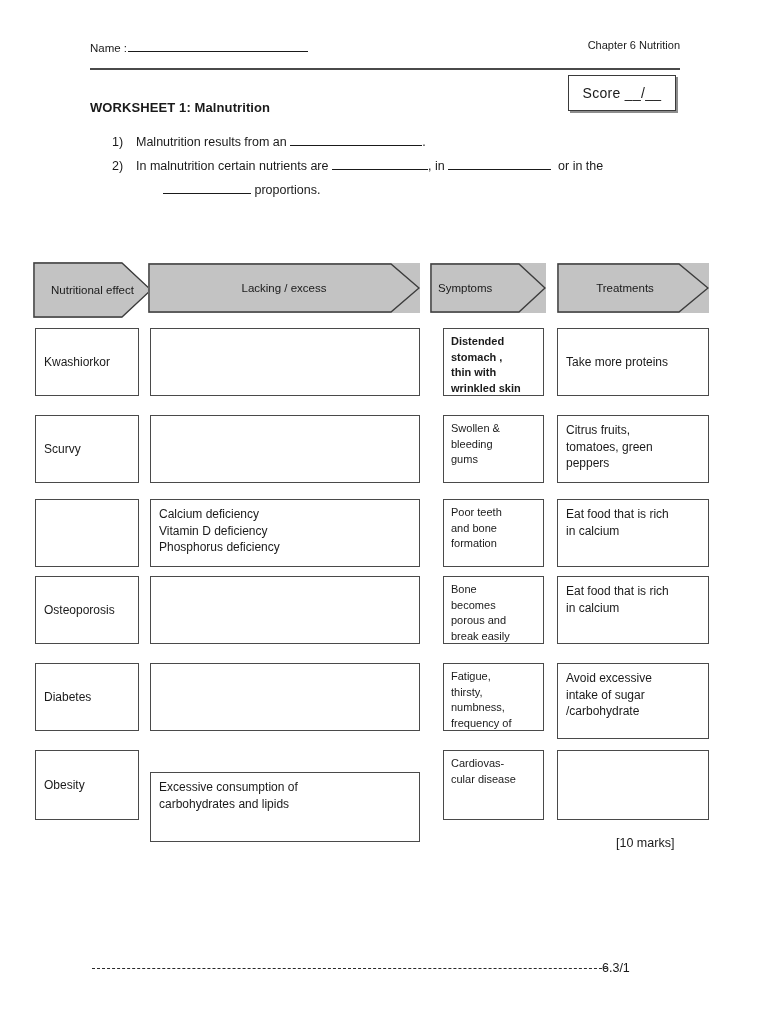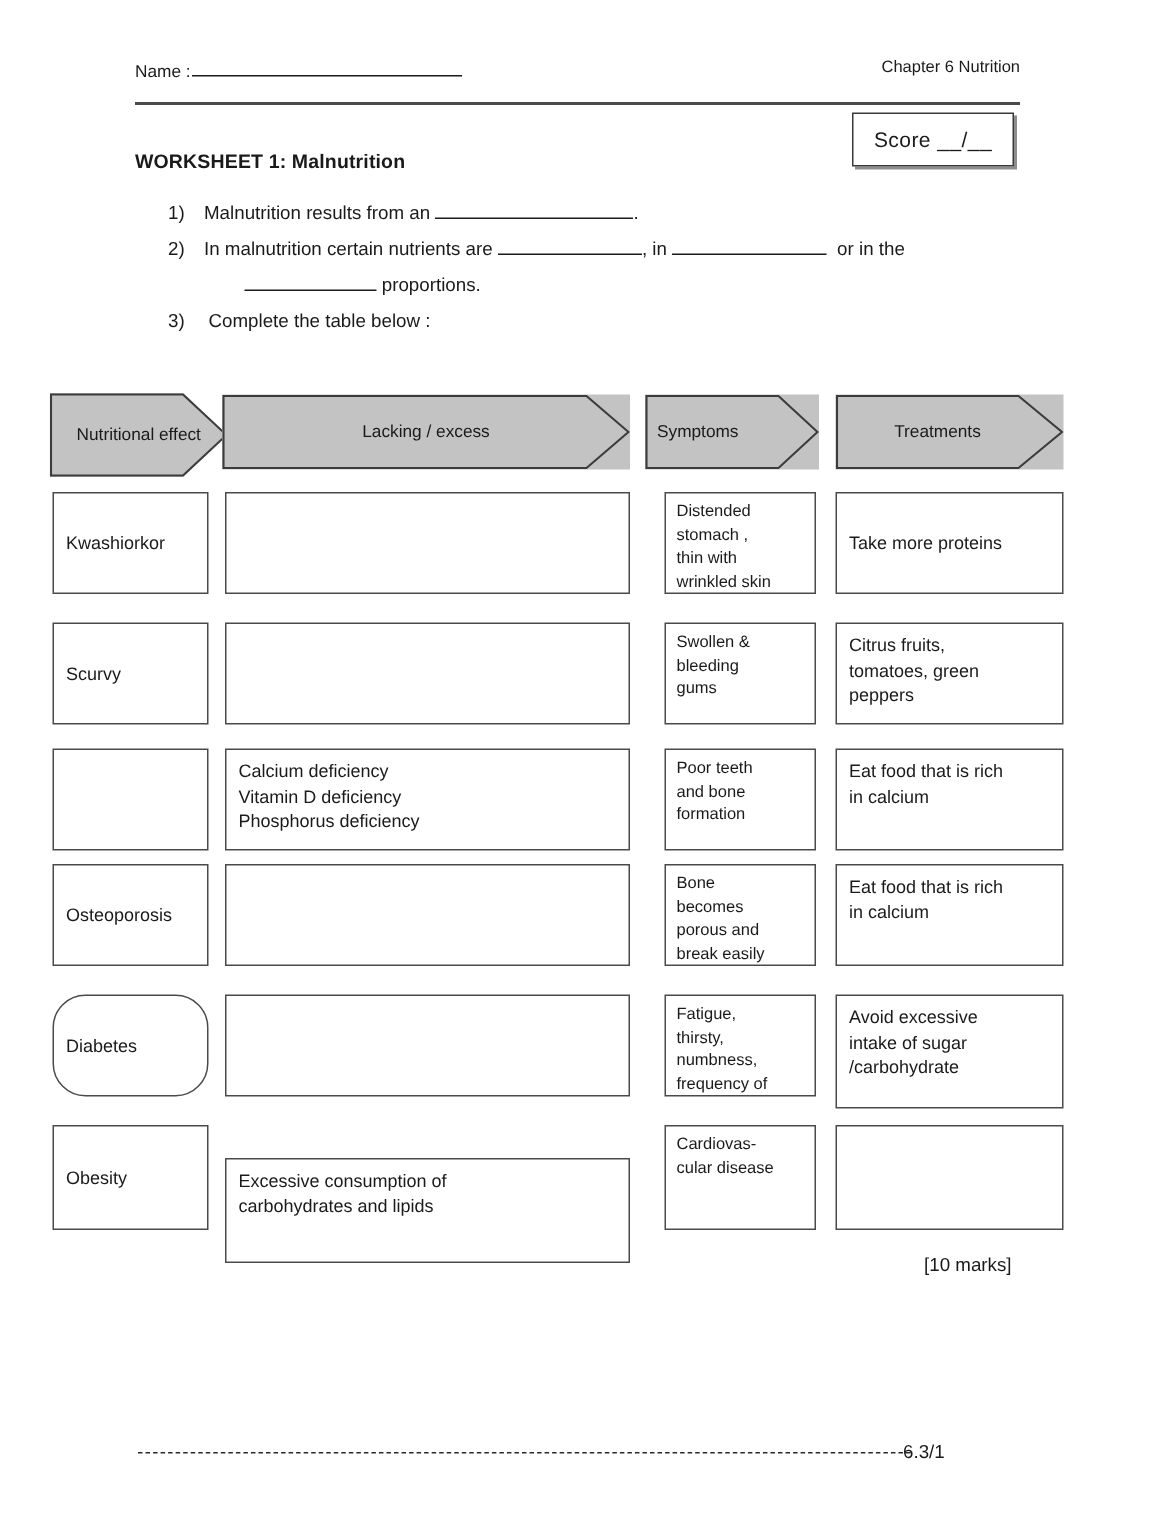--- a/index.html
+++ b/index.html
@@ -179,23 +179,20 @@
   </div>
 
   <div class="q-row">
     <span class="q-num">2)</span><span>In malnutrition certain nutrients are</span>&nbsp;<span class="blank-sm b-100"></span><span>, in</span>&nbsp;<span class="blank-sm b-110"></span>&nbsp;&nbsp;<span>or   in the</span>
   </div>
 
   <div class="q-row q-indent">
     <span class="blank-sm b-90"></span>&nbsp;<span>proportions.</span>
   </div>
 
-  <div class="q-row">
-    <span class="q-num wide">3)</span><span>Complete the table below :</span>
-  </div>
 
 </div>
 
 <div class="grid">
 
   <div class="arrow-shape" style="left:33px; top:262px; width:119px; height:56px;
               clip-path: polygon(0 0, 75% 0, 100% 50%, 75% 100%, 0 100%);
               border:none;">
     <svg style="position:absolute;left:0;top:0;" width="119" height="56" aria-hidden="true">
       <polygon points="1,1 89,1 118,28 89,55 1,55" fill="#c3c3c3" stroke="#3c3c3c" stroke-width="1.4"></polygon>
@@ -223,21 +220,21 @@
     </svg>
     <span style="position:relative;z-index:2;left:-8px;">Treatments</span>
   </div>
 
   <div class="cell mid" style="left:35px; top:328px; width:104px; height:68px;">
     <div class="cell-txt">Kwashiorkor</div>
   </div>
   <div class="cell mid" style="left:150px; top:328px; width:270px; height:68px;">
     <div class="cell-txt"></div>
   </div>
-  <div class="cell cell-small" style="left:443px; top:328px; width:101px; height:68px;">
+  <div class="cell cell-small" style="left:443px; top:328px; width:101px; height:68px;font-weight:bold;">
     <div class="cell-txt">Distended
 stomach ,
 thin with
 wrinkled skin</div>
   </div>
   <div class="cell mid" style="left:557px; top:328px; width:152px; height:68px;">
     <div class="cell-txt">Take more proteins</div>
   </div>
 
   <div class="cell mid" style="left:35px; top:415px; width:104px; height:68px;">
@@ -285,21 +282,21 @@
     <div class="cell-txt">Bone
 becomes
 porous and
 break easily</div>
   </div>
   <div class="cell" style="left:557px; top:576px; width:152px; height:68px;">
     <div class="cell-txt">Eat food that is rich
 in calcium</div>
   </div>
 
-  <div class="cell mid" style="left:35px; top:663px; width:104px; height:68px;border-radius:22px;">
+  <div class="cell mid" style="left:35px; top:663px; width:104px; height:68px;">
     <div class="cell-txt">Diabetes</div>
   </div>
   <div class="cell mid" style="left:150px; top:663px; width:270px; height:68px;">
     <div class="cell-txt"></div>
   </div>
   <div class="cell cell-small" style="left:443px; top:663px; width:101px; height:68px;">
     <div class="cell-txt">Fatigue,
 thirsty,
 numbness,
 frequency of</div>

